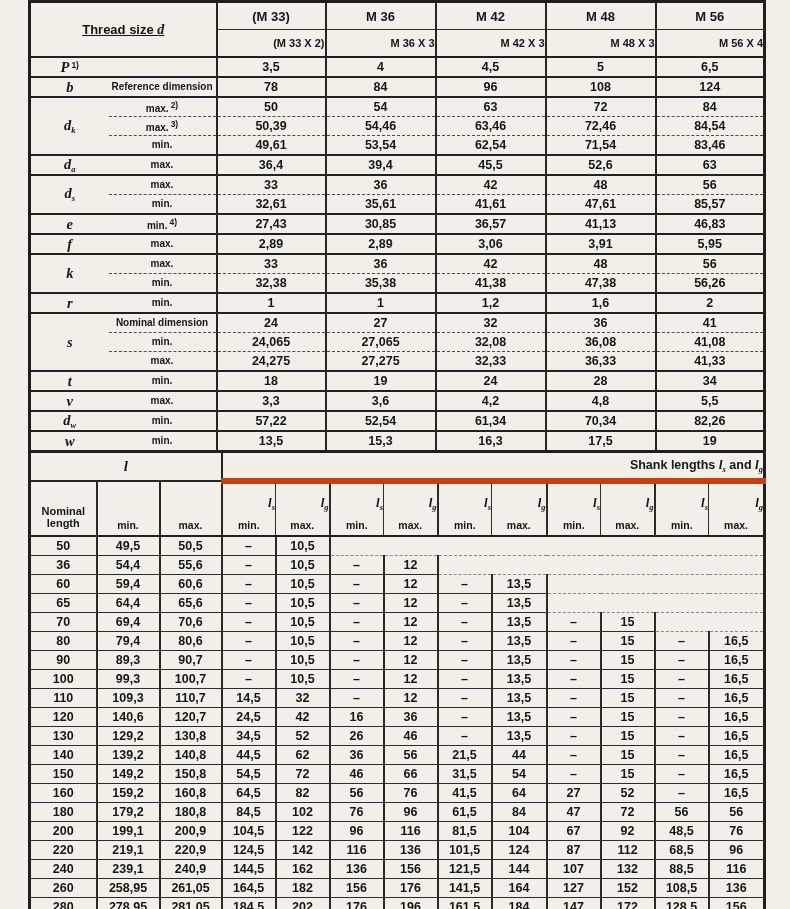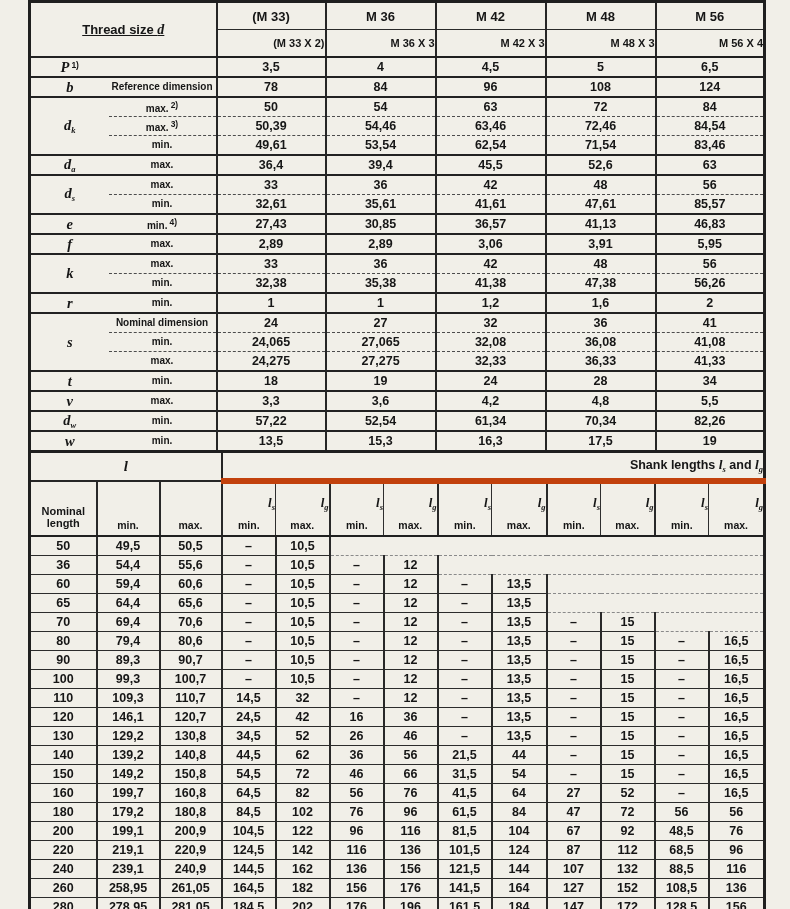--- a/index.html
+++ b/index.html
@@ -457,21 +457,21 @@
           <td class="vb1 fill">12</td>
           <td class="vb2 fill">–</td>
           <td class="vb1 fill">13,5</td>
           <td class="vb2 fill">–</td>
           <td class="vb1 fill">15</td>
           <td class="vb2 fill">–</td>
           <td class="vb1 fill">16,5</td>
         </tr>
         <tr>
           <td class="nom">120</td>
-          <td class="mm vb2">146,1</td>
+          <td class="mm vb2">140,6</td>
           <td class="mm vb2">120,7</td>
           <td class="vb2 fill">24,5</td>
           <td class="vb1 fill">42</td>
           <td class="vb2 fill">16</td>
           <td class="vb1 fill">36</td>
           <td class="vb2 fill">–</td>
           <td class="vb1 fill">13,5</td>
           <td class="vb2 fill">–</td>
           <td class="vb1 fill">15</td>
           <td class="vb2 fill">–</td>
@@ -517,21 +517,21 @@
           <td class="vb1 fill">66</td>
           <td class="vb2 fill">31,5</td>
           <td class="vb1 fill">54</td>
           <td class="vb2 fill">–</td>
           <td class="vb1 fill">15</td>
           <td class="vb2 fill">–</td>
           <td class="vb1 fill">16,5</td>
         </tr>
         <tr>
           <td class="nom">160</td>
-          <td class="mm vb2">199,7</td>
+          <td class="mm vb2">159,2</td>
           <td class="mm vb2">160,8</td>
           <td class="vb2 fill">64,5</td>
           <td class="vb1 fill">82</td>
           <td class="vb2 fill">56</td>
           <td class="vb1 fill">76</td>
           <td class="vb2 fill">41,5</td>
           <td class="vb1 fill">64</td>
           <td class="vb2 fill">27</td>
           <td class="vb1 fill">52</td>
           <td class="vb2 fill">–</td>

